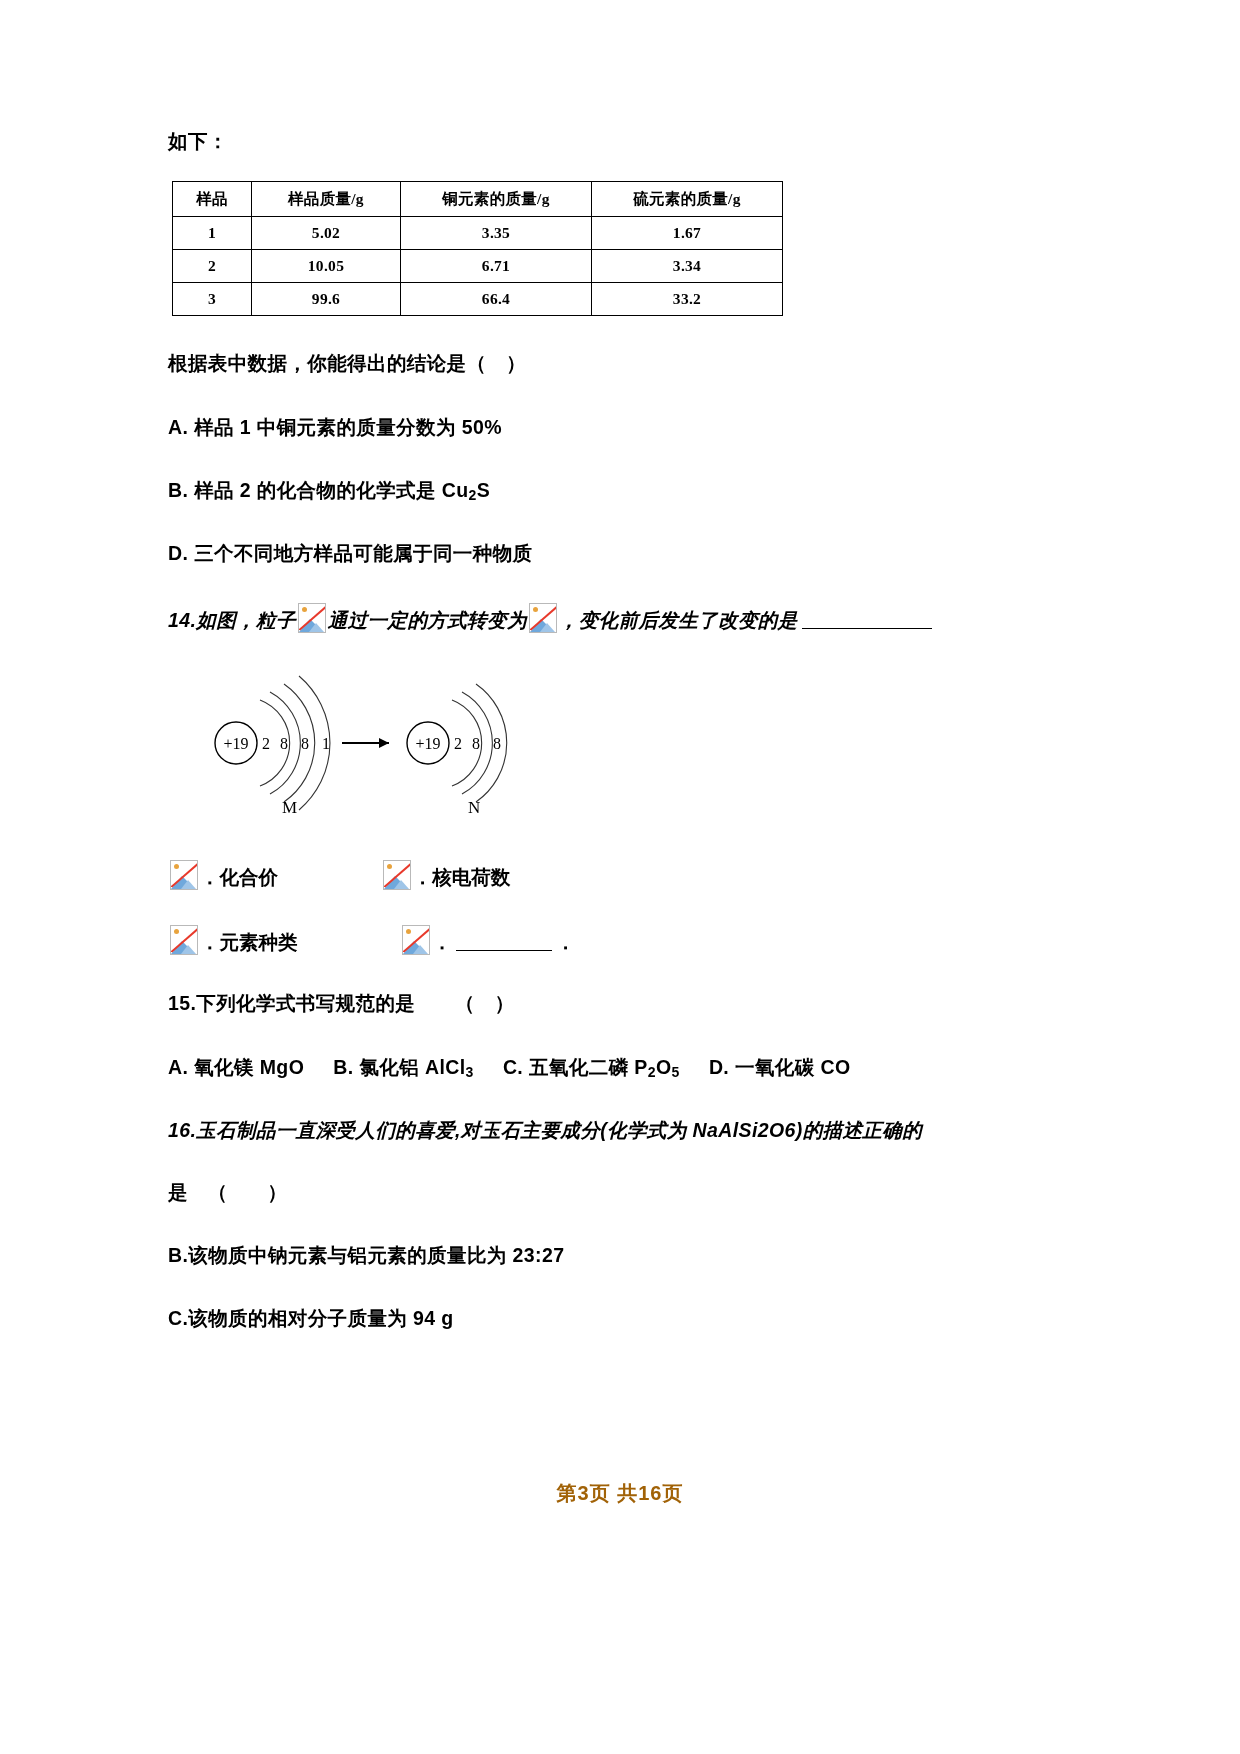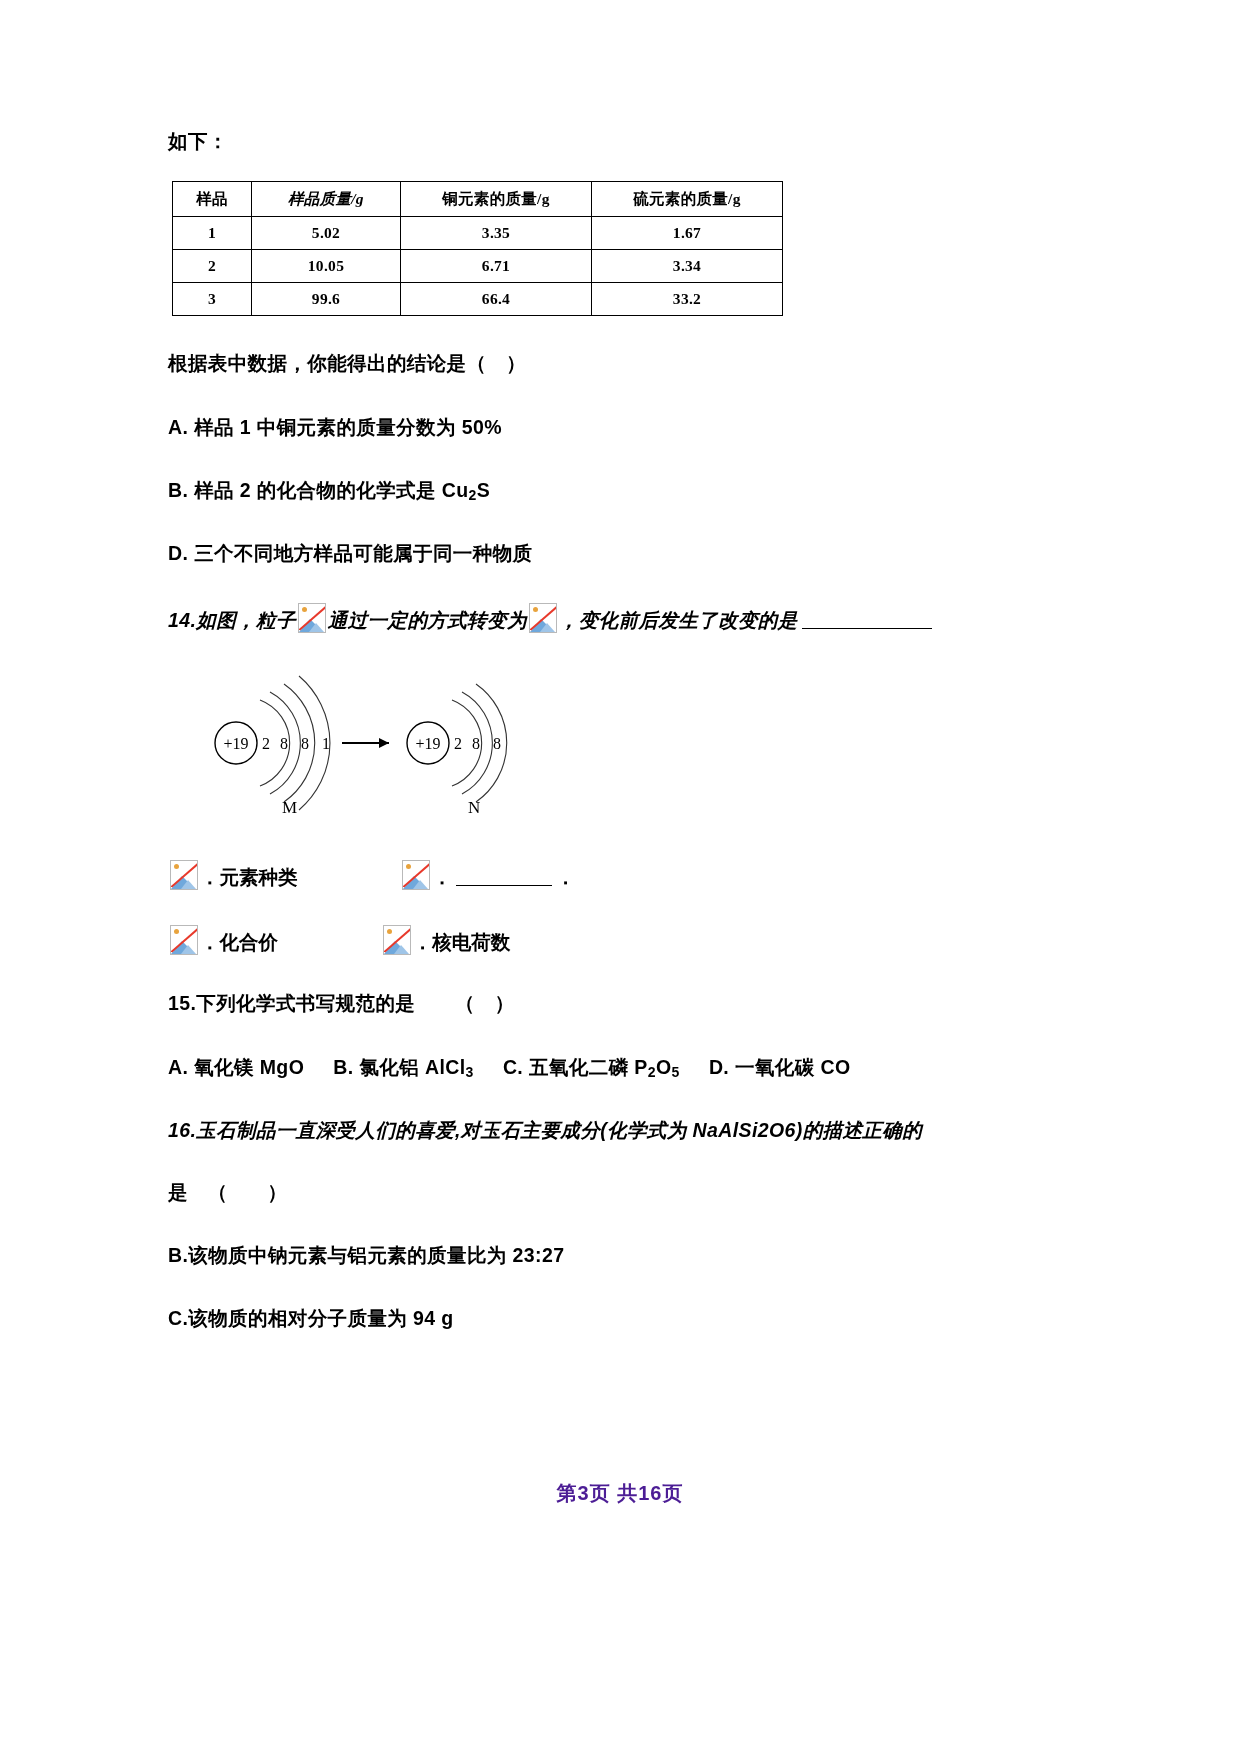--- a/index.html
+++ b/index.html
@@ -47,21 +47,21 @@
     vertical-align: middle;
     font-size: 15.5px;
     font-weight: bold;
     height: 32px;
     padding: 0 2px;
     font-family: "Liberation Serif", "DejaVu Serif", serif;
     letter-spacing: 0.3px;
   }
   table.data thead th { height: 34px; }
   .c0 { width: 74px; }
-  .c1 { width: 144px; font-style: italic; }
+  .c1 { width: 144px; }
   .c2 { width: 186px; }
   .c3 { width: 186px; }
 
   
   .q {
     font-size: 19.5px;
     font-weight: bold;
     margin: 0 0 36px 0;
     line-height: 1.42;
     letter-spacing: 0.4px;
@@ -157,21 +157,21 @@
 
   
   .footer {
     position: absolute;
     left: 0;
     right: 0;
     top: 1480px;
     text-align: center;
     font-size: 20px;
     font-weight: bold;
-    color: #4c1d95;
+    color: #a16207;
     letter-spacing: 1px;
   }
   .footer .fnum { display: inline; }
 </style>
 </head>
 <body>
 
 <div class="page">
 
   <div class="content">
@@ -266,29 +266,29 @@
           <path d="M 80 16 A 72 72 0 0 1 80 134" fill="none" stroke="#333" stroke-width="1.1"></path>
           <text x="62" y="81" font-family="Liberation Serif, serif" font-size="16" text-anchor="middle" fill="#000">2</text>
           <text x="80" y="81" font-family="Liberation Serif, serif" font-size="16" text-anchor="middle" fill="#000">8</text>
           <text x="101" y="81" font-family="Liberation Serif, serif" font-size="16" text-anchor="middle" fill="#000">8</text>
         </svg>
         <div class="atom-label" style="left:72px; top:130px;">N</div>
       </div>
     </div>
 
     <div class="answers-row">
+      <span class="slot"><span class="brokenimg"><span class="sun"></span><span class="hill"></span><span class="hill2"></span><span class="slash"></span></span><span>．化合价</span></span>
+      <span class="gapA"></span>
+      <span class="slot"><span class="brokenimg"><span class="sun"></span><span class="hill"></span><span class="hill2"></span><span class="slash"></span></span><span>．核电荷数</span></span>
+    </div>
+
+    <div class="answers-row">
       <span class="slot"><span class="brokenimg"><span class="sun"></span><span class="hill"></span><span class="hill2"></span><span class="slash"></span></span><span>．元素种类</span></span>
       <span class="gapA"></span>
       <span class="slot"><span class="brokenimg"><span class="sun"></span><span class="hill"></span><span class="hill2"></span><span class="slash"></span></span><span>．</span><span class="blankline"></span><span>．</span></span>
-    </div>
-
-    <div class="answers-row">
-      <span class="slot"><span class="brokenimg"><span class="sun"></span><span class="hill"></span><span class="hill2"></span><span class="slash"></span></span><span>．化合价</span></span>
-      <span class="gapA"></span>
-      <span class="slot"><span class="brokenimg"><span class="sun"></span><span class="hill"></span><span class="hill2"></span><span class="slash"></span></span><span>．核电荷数</span></span>
     </div>
 
     <div class="q">
       <span>15.</span><span>下列化学式书写规范的是　　（　）</span>
     </div>
 
     <div class="opt">
       <span><span>A.</span> <span>氧化镁</span> <span>MgO</span></span>
       &nbsp;&nbsp;&nbsp;
       <span><span>B.</span> <span>氯化铝</span> <span>AlCl</span><sub>3</sub></span>

